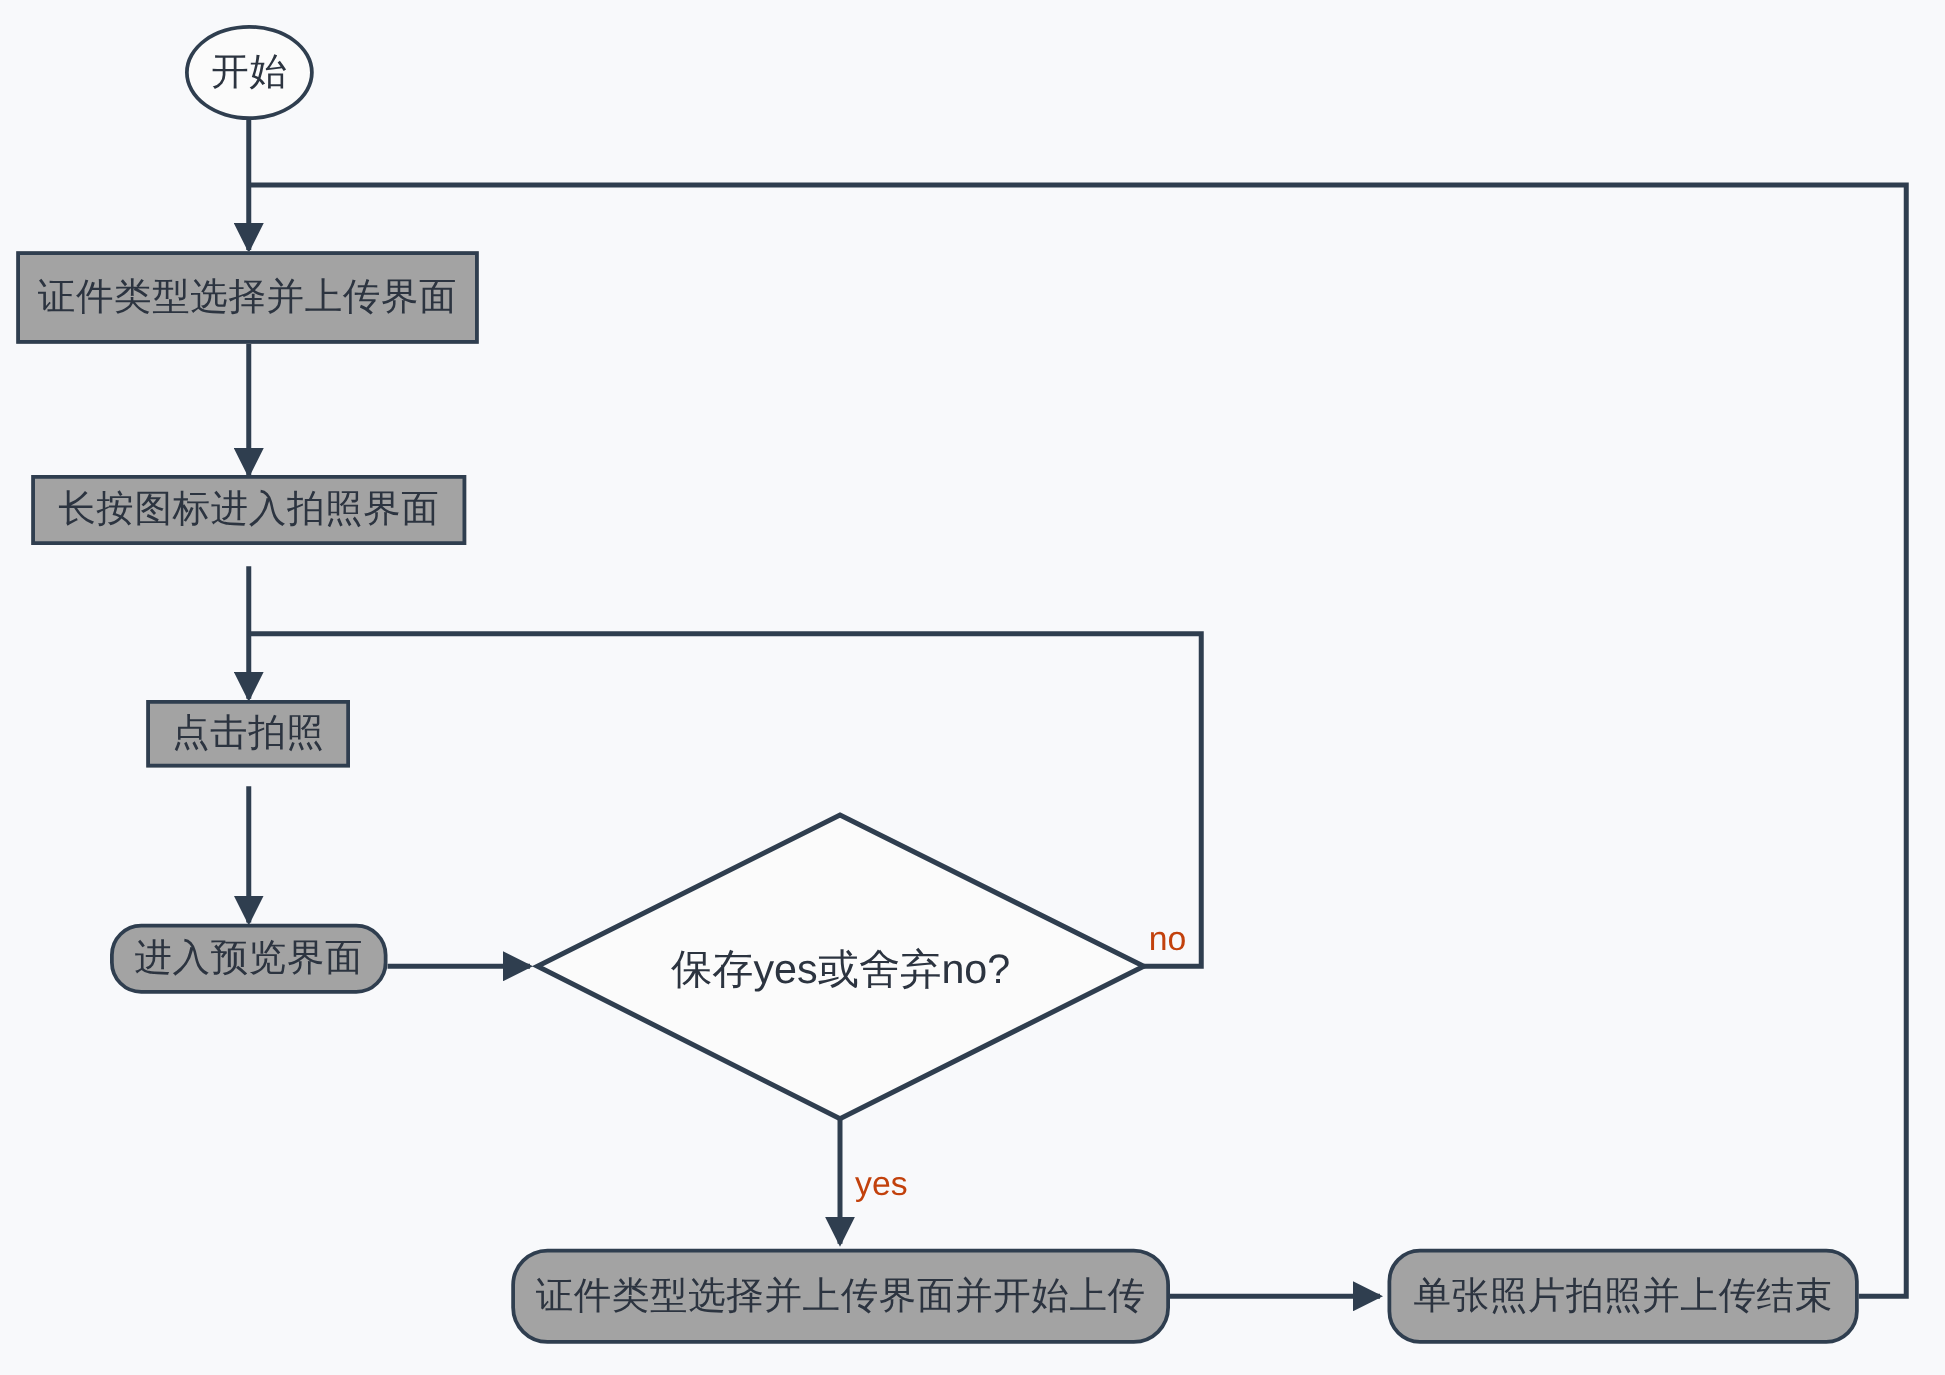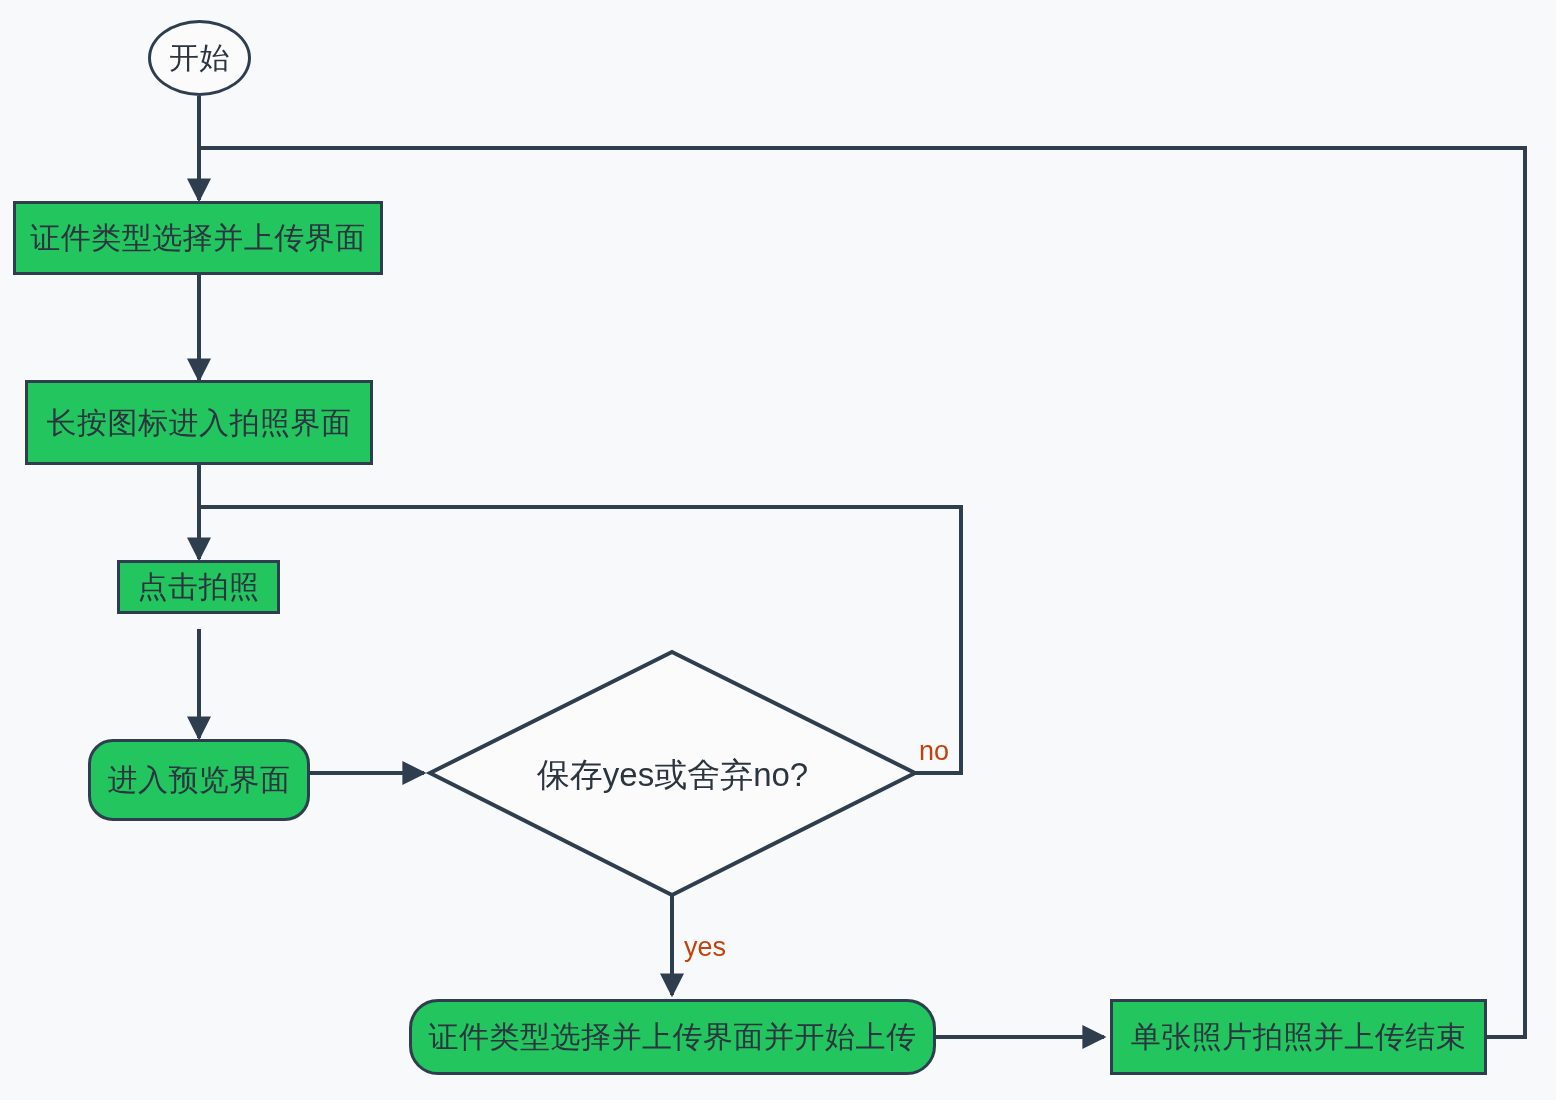--- a/index.html
+++ b/index.html
@@ -22,21 +22,21 @@
     top: 0;
     width: 1556px;
     height: 1100px;
   }
   .node {
     position: absolute;
     box-sizing: border-box;
     display: flex;
     align-items: center;
     justify-content: center;
-    background: #22c55e;
+    background: #a3a3a3;
     border: 3px solid #2f3e4f;
     color: #2c3440;
     font-size: 30px;
     line-height: 1;
     white-space: nowrap;
     letter-spacing: 0.5px;
   }
   .node.terminal {
     border-radius: 50%;
     background: #fbfbfb;
@@ -98,39 +98,39 @@
   </svg>
 
   <div class="node terminal" style="left:148px; top:20px; width:103px; height:76px;">
     <span>开始</span>
   </div>
 
   <div class="node process" style="left:13px; top:201px; width:370px; height:74px;">
     <span>证件类型选择并上传界面</span>
   </div>
 
-  <div class="node process" style="left:25px; top:380px; width:348px; height:85px;">
+  <div class="node process" style="left:25px; top:380px; width:348px; height:56px;">
     <span>长按图标进入拍照界面</span>
   </div>
 
   <div class="node process" style="left:117px; top:560px; width:163px; height:54px;">
     <span>点击拍照</span>
   </div>
 
-  <div class="node process" style="left:88px; top:739px; width:222px; height:82px;border-radius:25px;">
+  <div class="node process" style="left:88px; top:739px; width:222px; height:56px;border-radius:25px;">
     <span>进入预览界面</span>
   </div>
 
   <div class="diamond-label" style="left:430px; top:758px; width:485px;">保存yes或舍弃no?</div>
 
   <div class="node process" style="left:409px; top:999px; width:527px; height:76px;border-radius:29px;">
     <span>证件类型选择并上传界面并开始上传</span>
   </div>
 
-  <div class="node process" style="left:1110px; top:999px; width:377px; height:76px;">
+  <div class="node process" style="left:1110px; top:999px; width:377px; height:76px;border-radius:26px;">
     <span>单张照片拍照并上传结束</span>
   </div>
 
   <div class="edge-label" style="left:919px; top:738px;">no</div>
 
   <div class="edge-label" style="left:684px; top:934px;">yes</div>
 
 </div>
 
 </body></html>

